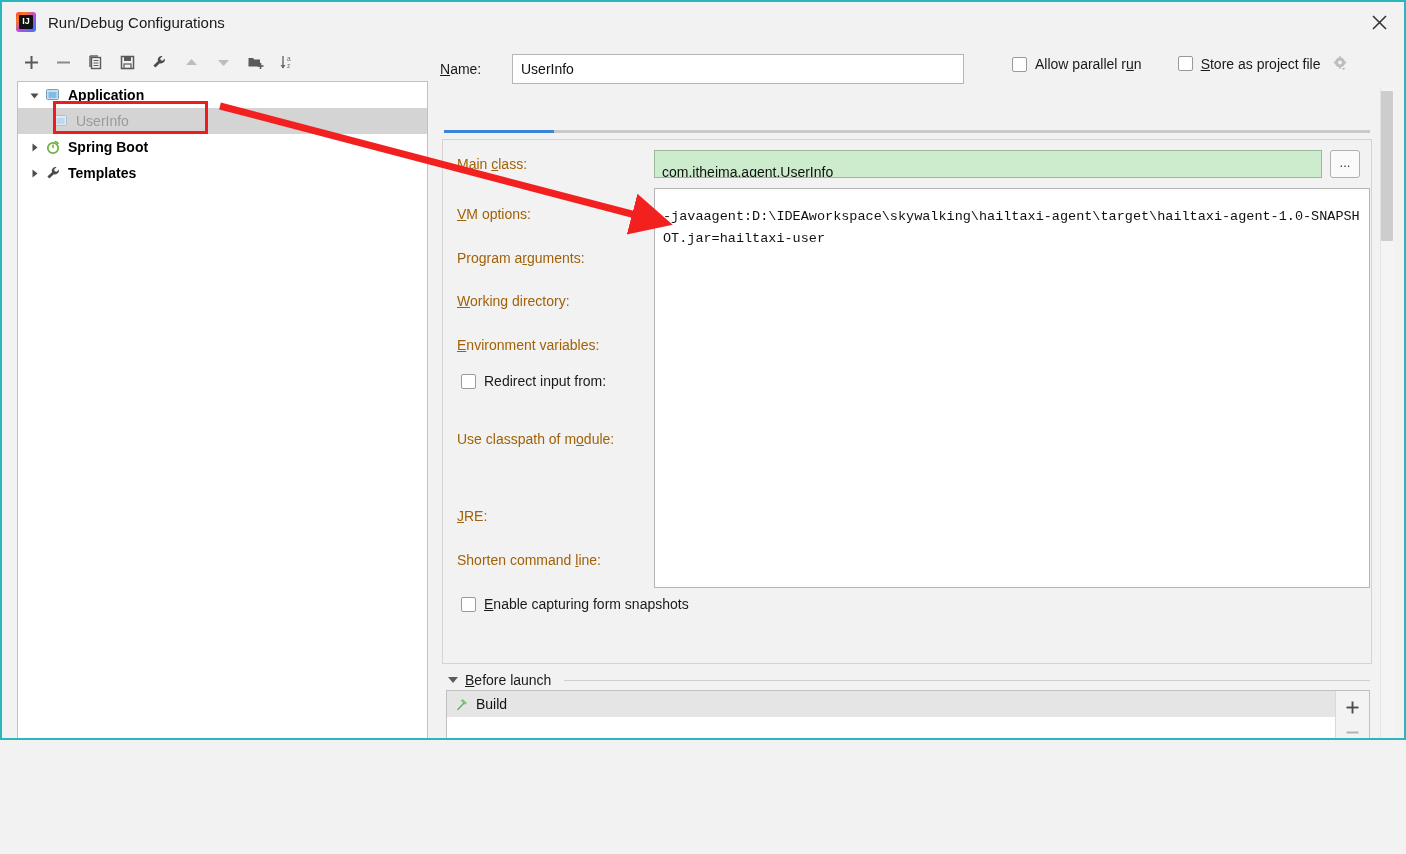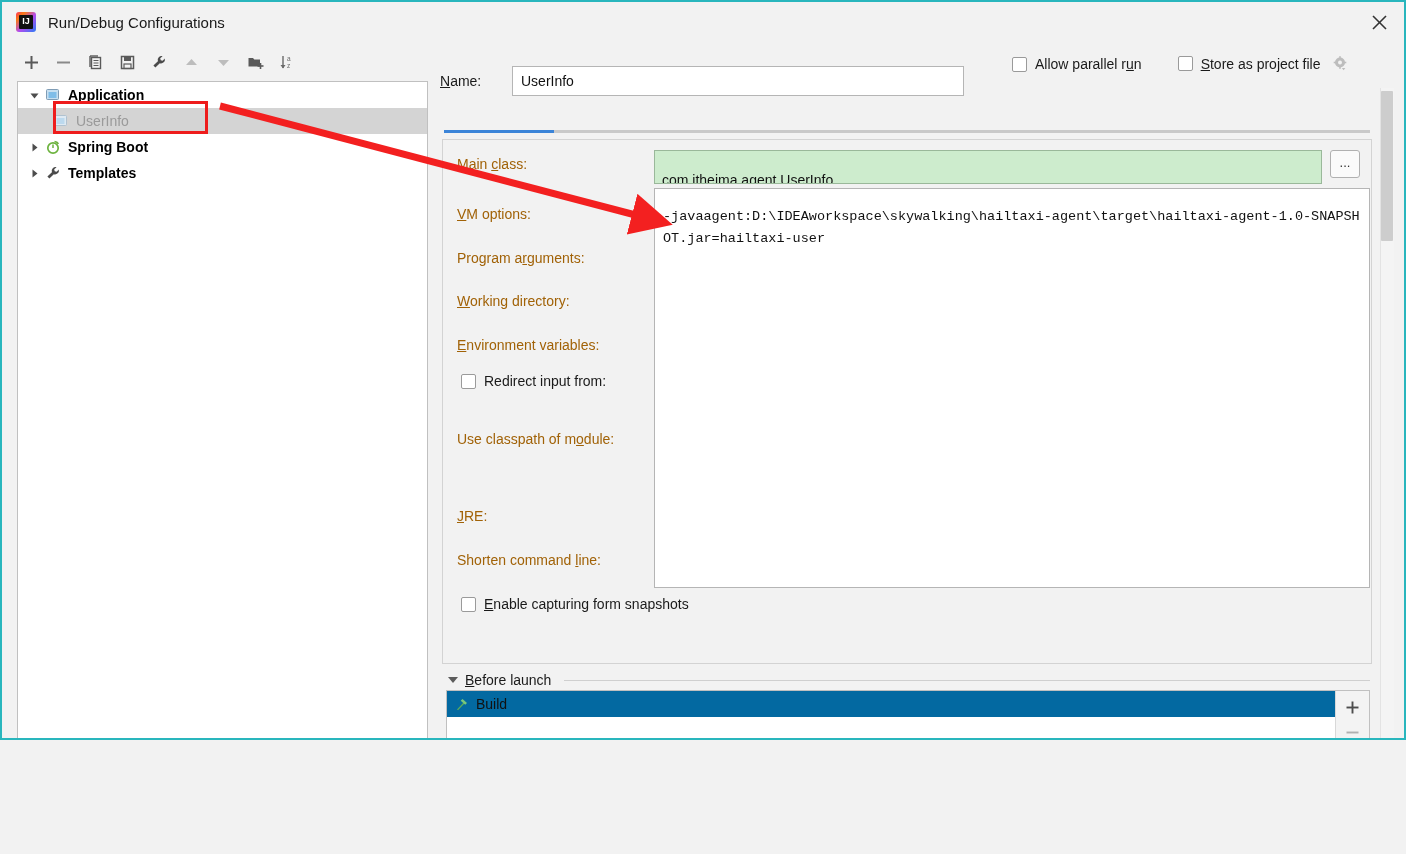--- a/index.html
+++ b/index.html
@@ -88,21 +88,21 @@
             display:flex; align-items:center; justify-content:center; }
   .child-indent { padding-left: 34px; }
   .tree-label.dim { color: #9a9a9a; }
 
   
   #right-pane {
     position: absolute; left: 438px; top: 44px;
     width: 932px; height: 750px;
   }
   #name-row {
-    position: absolute; left: 0; top: 20px; height: 30px;
+    position: absolute; left: 0; top: 8px; height: 30px;
     display: flex; align-items: center;
   }
   #name-label { font-size: 14px; color: #1a1a1a; width: 72px; }
   #name-input {
     width: 452px; height: 30px;
     border: 1px solid #b5b5b5; background: #fff;
     font-size: 14px; color: #111; padding: 0 8px;
     font-family: "Liberation Sans", sans-serif;
     outline: none;
   }
@@ -147,21 +147,21 @@
   }
   .field-label {
     position: absolute; font-size: 14px; color: #a16207; white-space: nowrap;
   }
   .ul { text-decoration: underline; }
 
   #mainclass-input {
     position: absolute; left: 211px; top: 10px;
     width: 668px; height: 28px;
     background: #cdeccd; border: 1px solid #9ab89a;
-    font-size: 14px; color: #111; padding: 16px 7px; line-height: 26px;
+    font-size: 14px; color: #111; padding: 8px 7px; line-height: 26px;
     overflow: hidden; white-space: nowrap;
   }
   #mainclass-browse {
     position: absolute; left: 887px; top: 10px;
     width: 30px; height: 28px;
     background: #fafafa; border: 1px solid #b0b0b0; border-radius: 3px;
     font-size: 13px; color: #333; text-align: center; line-height: 24px;
     cursor: pointer;
   }
 
@@ -194,21 +194,21 @@
 
   #bl-panel {
     position: absolute; left: 6px; top: 644px;
     width: 924px; height: 106px;
     border: 1px solid #c0c0c0; background: #fff;
     display: flex;
   }
   #bl-list { flex: 1; background: #fff; }
   .bl-row {
     height: 26px; display: flex; align-items: center; gap: 7px;
-    padding-left: 7px; background: #0369a1; font-size: 14px; color: #111;
+    padding-left: 7px; background: #e5e5e5; font-size: 14px; color: #111;
     cursor: pointer;
   }
   #bl-sidebar {
     width: 34px; background: #f3f3f3; border-left: 1px solid #d8d8d8;
     display: flex; flex-direction: column; align-items: center; padding-top: 4px;
   }
   .bl-tool { width: 26px; height: 32px; display:flex; align-items:center;
              justify-content:center; cursor: pointer; }
 
   

